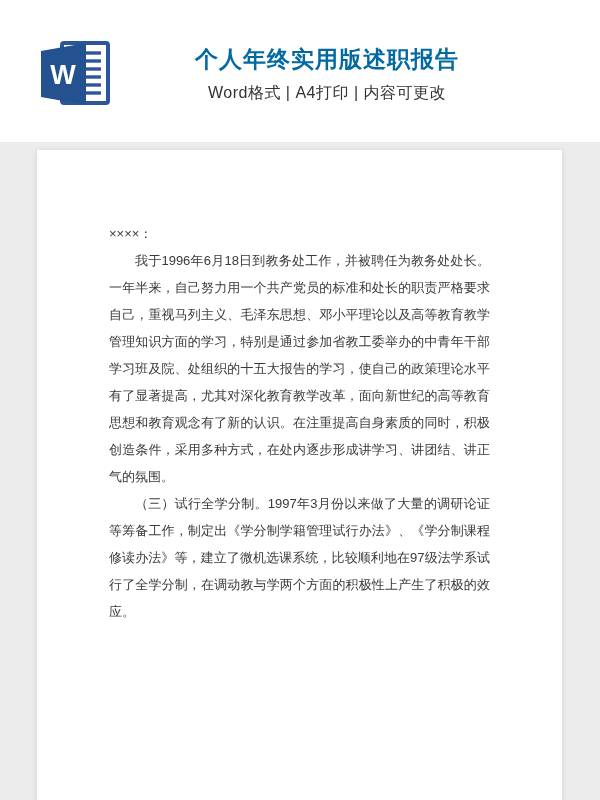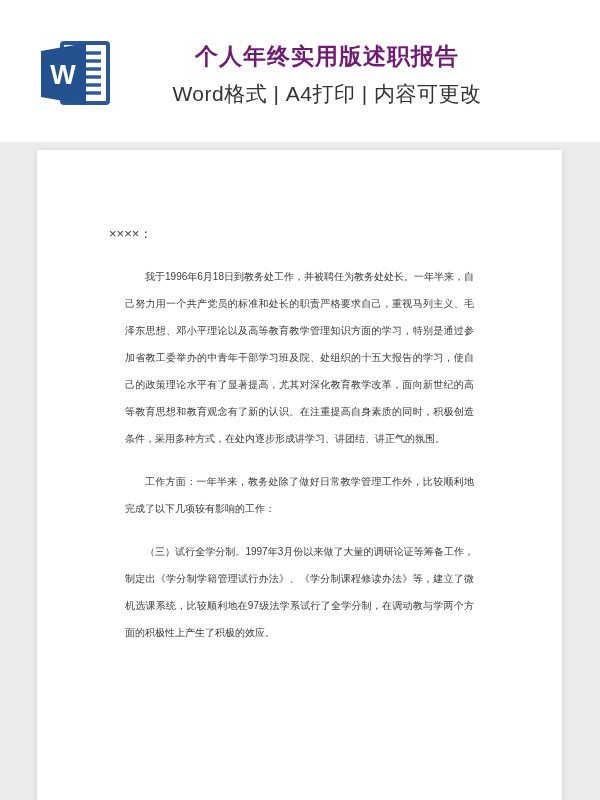--- a/index.html
+++ b/index.html
@@ -35,26 +35,26 @@
   }
   .header-text {
     flex: 1;
     text-align: center;
     padding-top: 4px;
   }
   .header-title {
     margin: 0 0 8px 0;
     font-size: 23px;
     font-weight: bold;
-    color: #701a75;
+    color: #0369a1;
     letter-spacing: 1px;
   }
   .header-subtitle {
     margin: 4px;
-    font-size: 21px;
+    font-size: 16px;
     color: #333333;
     letter-spacing: 0.5px;
   }
 
   
   .page {
     position: absolute;
     top: 150px;
     left: 37px;
     width: 525px;
@@ -72,22 +72,22 @@
     text-align: center;
     line-height: 27px;
     color: #222222;
   }
   .salutation {
     margin: 0;
     font-size: 13px;
     line-height: 27px;
   }
   .para {
-    margin: 16px;
-    font-size: 10px;
+    margin: 0;
+    font-size: 13px;
     line-height: 27px;
     text-indent: 2em;
     text-align: justify;
   }
 </style>
 </head>
 <body>
 
 <div class="header">
   <svg class="word-icon" viewBox="0 0 74 70" xmlns="http://www.w3.org/2000/svg" aria-hidden="true">
@@ -108,16 +108,15 @@
   <div class="header-text">
     <h1 class="header-title">个人年终实用版述职报告</h1>
     <p class="header-subtitle">Word格式 | A4打印 | 内容可更改</p>
   </div>
 </div>
 
 <div class="page">
   <p class="salutation">××××：</p>
   <div id="paragraphs">
       <p class="para">我于1996年6月18日到教务处工作，并被聘任为教务处处长。一年半来，自己努力用一个共产党员的标准和处长的职责严格要求自己，重视马列主义、毛泽东思想、邓小平理论以及高等教育教学管理知识方面的学习，特别是通过参加省教工委举办的中青年干部学习班及院、处组织的十五大报告的学习，使自己的政策理论水平有了显著提高，尤其对深化教育教学改革，面向新世纪的高等教育思想和教育观念有了新的认识。在注重提高自身素质的同时，积极创造条件，采用多种方式，在处内逐步形成讲学习、讲团结、讲正气的氛围。</p>
-      <p class="para">工作方面：一年半来，教务处除了做好日常教学管理工作外，比较顺利地完成了以下几项较有影响的工作：</p>
       <p class="para">（三）试行全学分制。1997年3月份以来做了大量的调研论证等筹备工作，制定出《学分制学籍管理试行办法》、《学分制课程修读办法》等，建立了微机选课系统，比较顺利地在97级法学系试行了全学分制，在调动教与学两个方面的积极性上产生了积极的效应。</p>
     </div>
 </div>
 
 </body></html>

